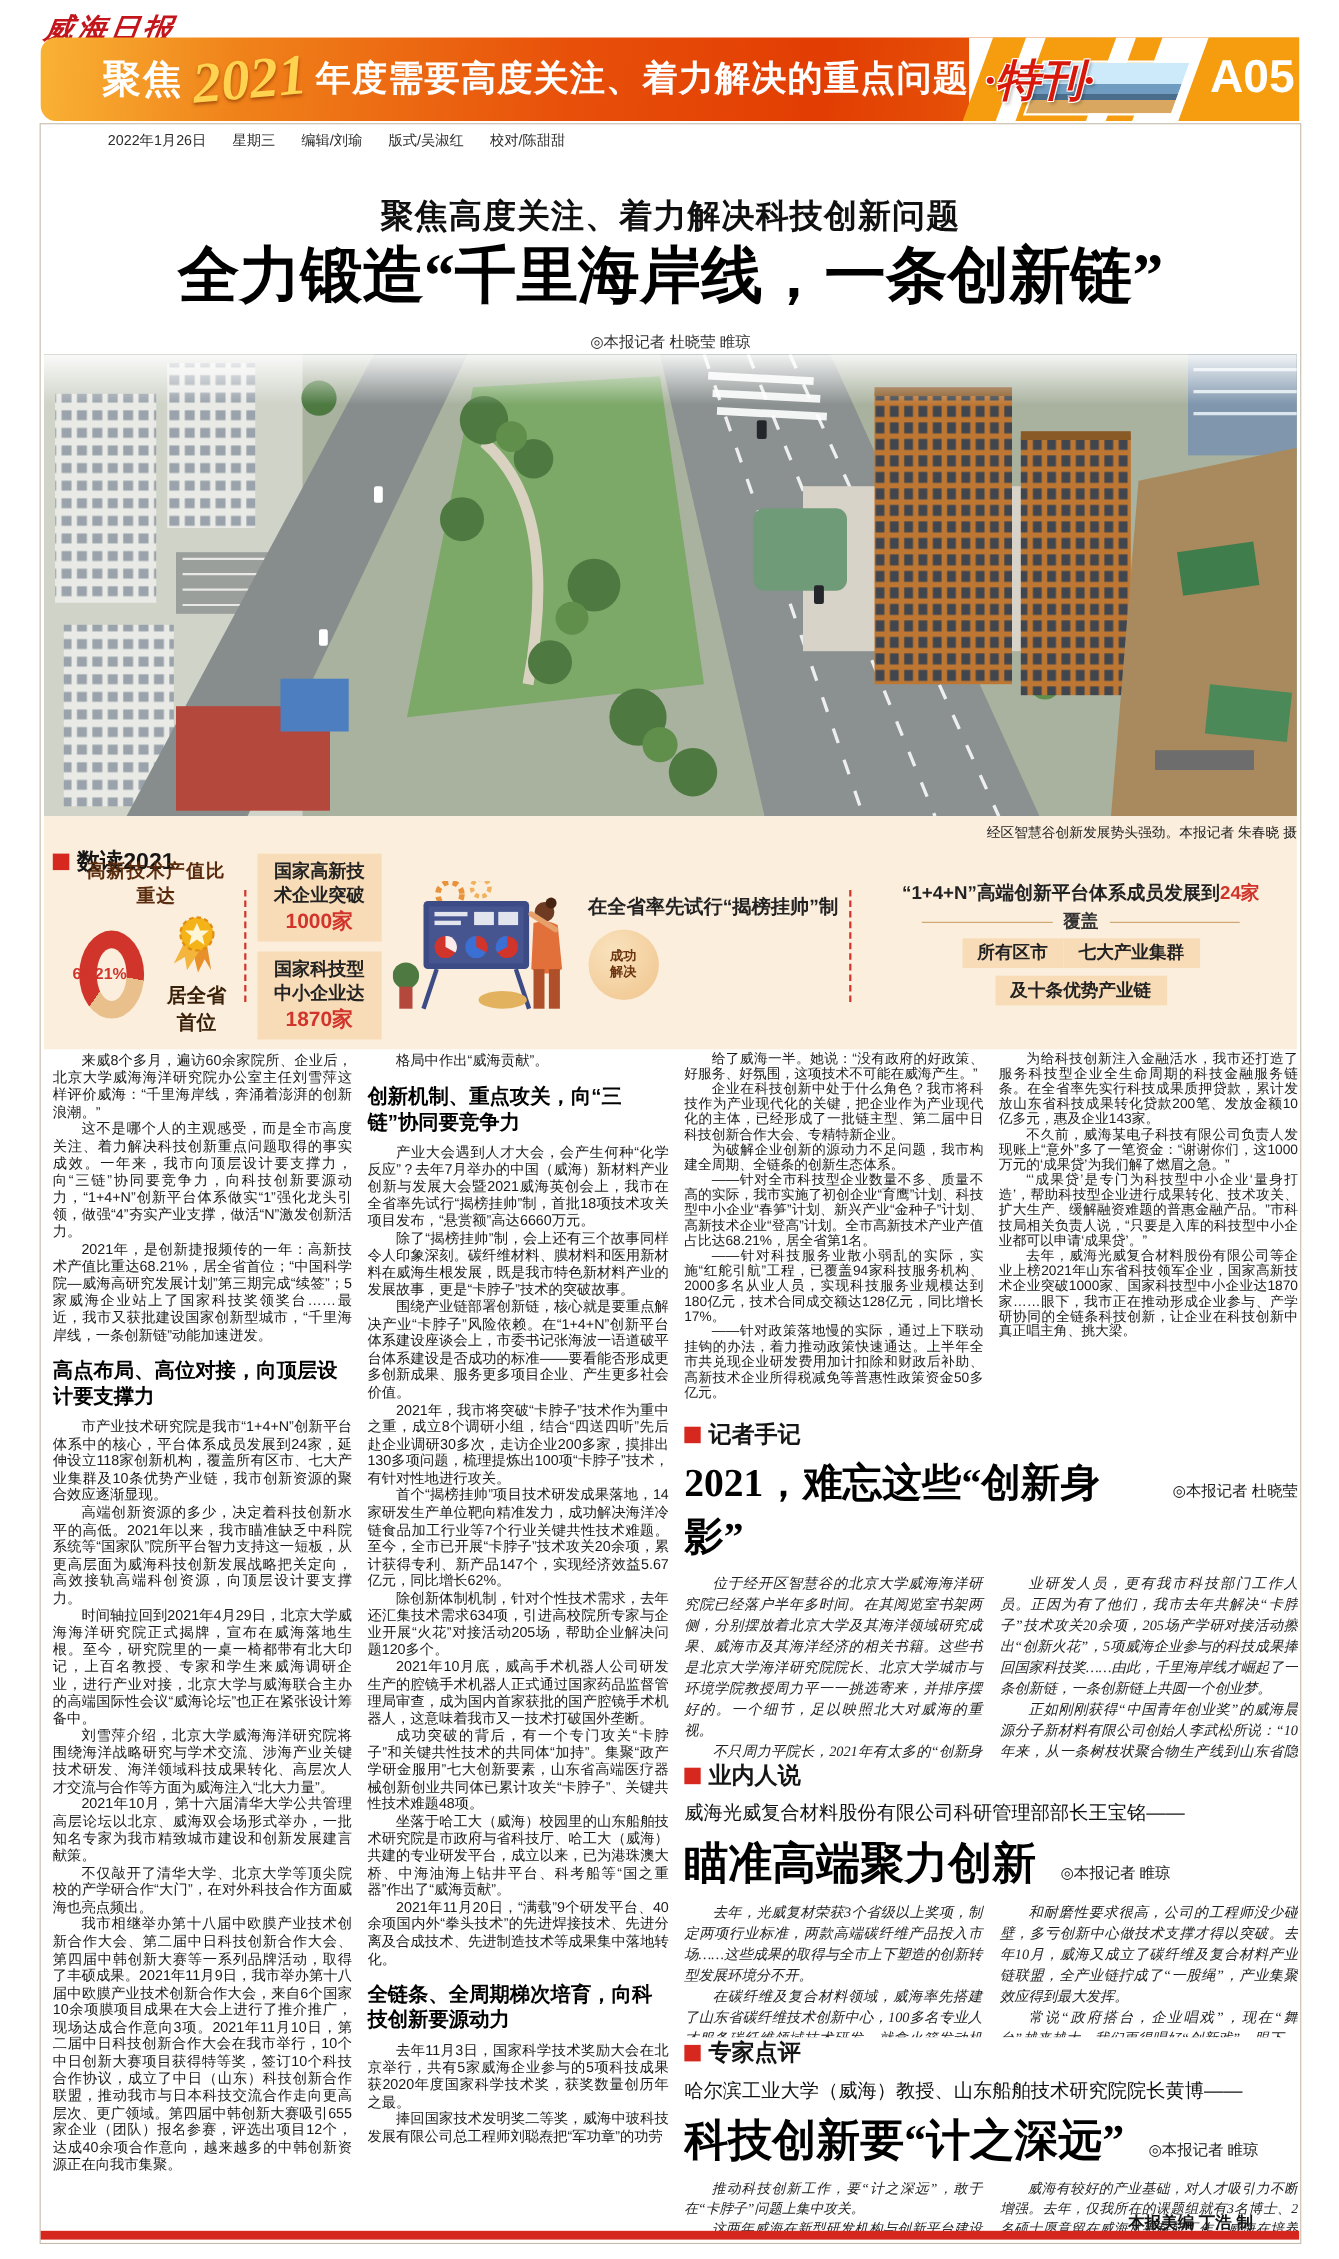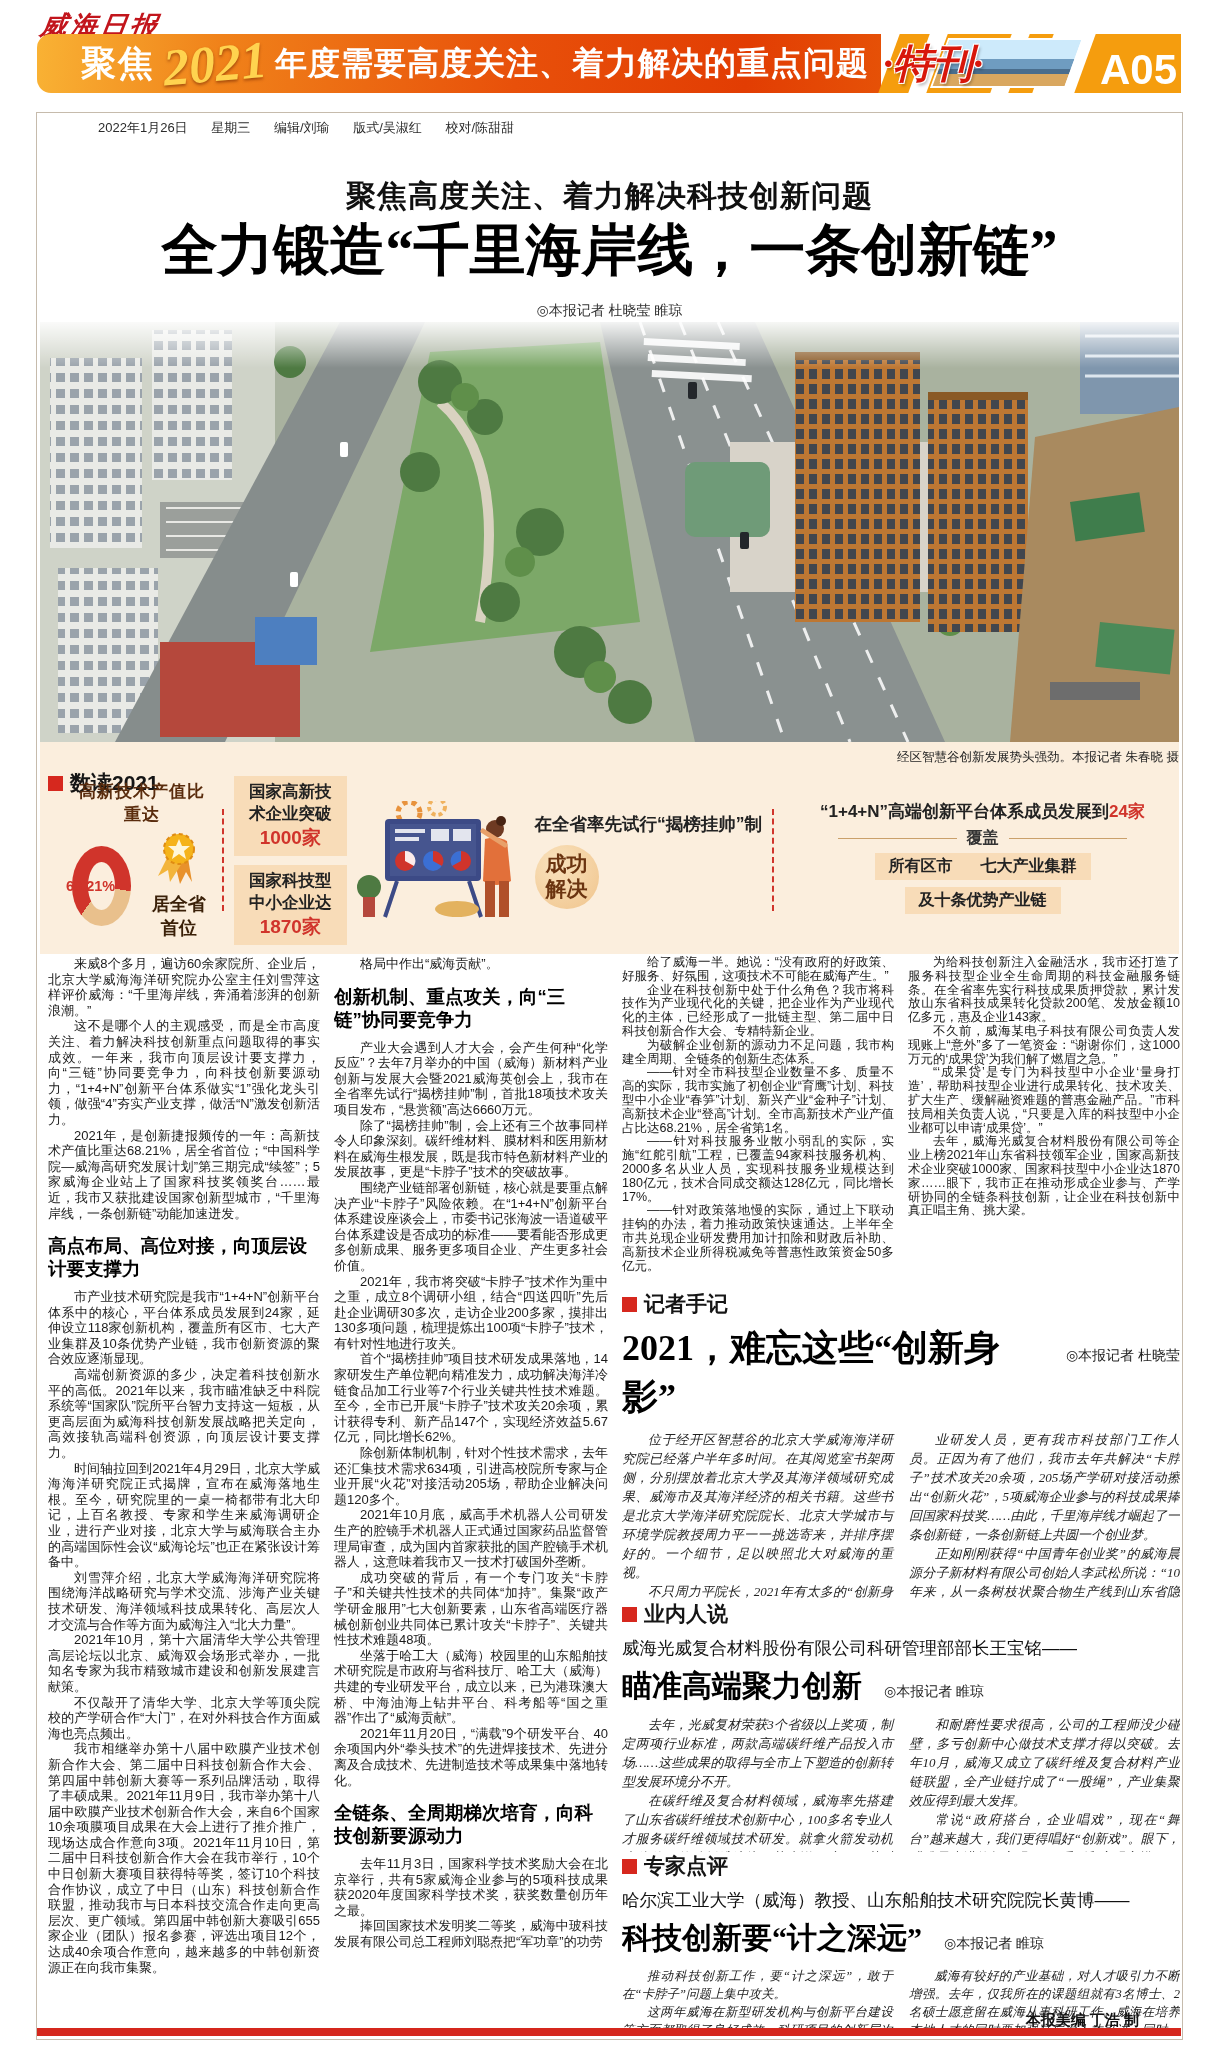--- a/index.html
+++ b/index.html
@@ -4,23 +4,23 @@
 <style>
   html,body{margin:0;padding:0;background:#fff;}
   .page{position:relative;width:1217px;height:2054px;background:#fff;overflow:hidden;
         font-family:"Liberation Sans","DejaVu Sans",sans-serif;color:#1a1a1a;}
   .abs{position:absolute;}
 
   
   .logo{left:40px;top:8px;font-family:"Liberation Serif","DejaVu Serif",serif;
         font-style:italic;font-weight:900;font-size:27px;color:#c2151c;letter-spacing:3px;
         transform:skewX(-8deg);}
-  .banner{left:37px;top:34px;width:1144px;height:59px;border-radius:14px 0 0 14px;
+  .banner{left:37px;top:34px;width:1144px;height:76px;border-radius:14px 0 0 14px;
           background:linear-gradient(95deg,#f9b234 0%,#f0821a 16%,#e8500a 42%,#e23d03 62%,#ee7d10 100%);
-          display:flex;align-items:center;padding-left:44px;box-sizing:border-box;overflow:hidden;}
+          display:flex;align-items:center;padding-left:56px;box-sizing:border-box;overflow:hidden;}
   .b-prefix{font-weight:900;font-size:35px;color:#fff;letter-spacing:2px;white-space:nowrap;z-index:3;}
   .b-year{font-family:"Liberation Serif","DejaVu Serif",serif;font-style:italic;font-weight:900;
           font-size:52px;color:#ffd34f;margin:0 8px;transform:rotate(-5deg);
           text-shadow:0 2px 3px rgba(110,35,0,.55);z-index:3;}
   .b-title{font-weight:900;font-size:32px;color:#fff;letter-spacing:1px;white-space:nowrap;z-index:3;}
   .b-badge{font-family:"Liberation Serif","DejaVu Serif",serif;font-style:italic;font-weight:900;
            font-size:40px;color:#d8170b;margin-left:14px;white-space:nowrap;z-index:3;
            text-shadow:-1px -1px 0 #fff,1px -1px 0 #fff,-1px 1px 0 #fff,1px 1px 0 #fff,2px 3px 3px rgba(0,0,0,.25);}
   .banner-art{position:absolute;right:0;top:0;height:100%;width:300px;background:#fff;z-index:1;}
   .ba-stripe{position:absolute;top:-12px;bottom:-12px;background:#f59d0e;transform:skewX(-20deg);}
@@ -60,21 +60,21 @@
   .db-p2{width:228px;display:flex;flex-direction:column;gap:9px;}
   .db-chip{background:#f8dcb8;padding:5px 8px;text-align:center;}
   .db-chip .lbl{font-size:16.5px;font-weight:800;color:#222;}
   .db-chip .val{font-size:19px;font-weight:800;color:#d0342b;}
   .db-illus{width:168px;height:118px;flex:none;}
   .db-p3{width:262px;}
   .db-p3-title{font-size:17.5px;font-weight:800;color:#222;text-align:center;margin-bottom:9px;white-space:nowrap;}
   .db-p3-row{display:flex;align-items:center;gap:10px;}
   .circle{width:64px;height:64px;flex:none;border-radius:50%;display:flex;align-items:center;justify-content:center;
           text-align:center;background:radial-gradient(circle at 35% 30%,#f9e2bd,#f0c48c);
-          font-size:21px;font-weight:800;color:#6b3410;line-height:1.15;}
+          font-size:12px;font-weight:800;color:#6b3410;line-height:1.15;}
   .db-p3-box{background:#f8dcb8;padding:7px 10px;font-size:16.5px;font-weight:800;color:#222;line-height:1.35;}
   .db-p4{flex:1;margin-left:36px;}
   .db-p4-title{font-size:17px;font-weight:800;color:#222;white-space:nowrap;margin-bottom:5px;}
   .cover-row{display:flex;align-items:center;gap:10px;margin:4px 18px;}
   .cover-row .ln{flex:1;height:1px;background:#caa06a;}
   .cover-row .cv{font-size:16px;font-weight:800;color:#333;}
   .p4-items{display:flex;justify-content:center;margin-bottom:7px;}
   .p4-box{background:#f8dcb8;padding:3px 14px;font-size:16px;font-weight:800;color:#222;text-align:center;}
   .db-credit{right:78px;bottom:24px;font-size:15px;font-weight:800;color:#111;}
   .red{color:#d0342b;}
@@ -91,21 +91,21 @@
   .features{left:622px;top:1290px;width:558px;height:740px;overflow:hidden;}
   .feature{position:relative;overflow:hidden;}
   .f-rn{height:310px;}
   .f-iv{height:252px;}
   .f-ec{height:178px;}
   .sec-head{display:flex;align-items:center;gap:7px;font-size:21px;font-weight:800;color:#151515;}
   .f-kicker{font-size:17.5px;color:#111;margin:8px 0 0;}
   .f-hrow{display:flex;align-items:baseline;gap:22px;margin:6px 0 8px;}
   .f-h{font-family:"Liberation Serif","DejaVu Serif",serif;font-weight:900;color:#000;}
   .f-h.big{font-size:36px;}
-  .f-h.mid{font-size:30px;}
+  .f-h.mid{font-size:40px;}
   .f-byline{font-size:14px;color:#222;white-space:nowrap;}
   .f-cols{display:flex;gap:16px;}
   .f-col{flex:1;font-family:"Liberation Serif","DejaVu Serif",serif;font-style:italic;
          font-size:13px;line-height:19px;color:#222;text-align:justify;}
   .f-ec .f-col{font-size:12.5px;line-height:18px;}
   .fp{margin:0;text-indent:2em;}
 
   .bottom-bar{left:37px;top:2028px;width:1144px;height:8px;background:#d5271d;}
 </style>
 </head>

